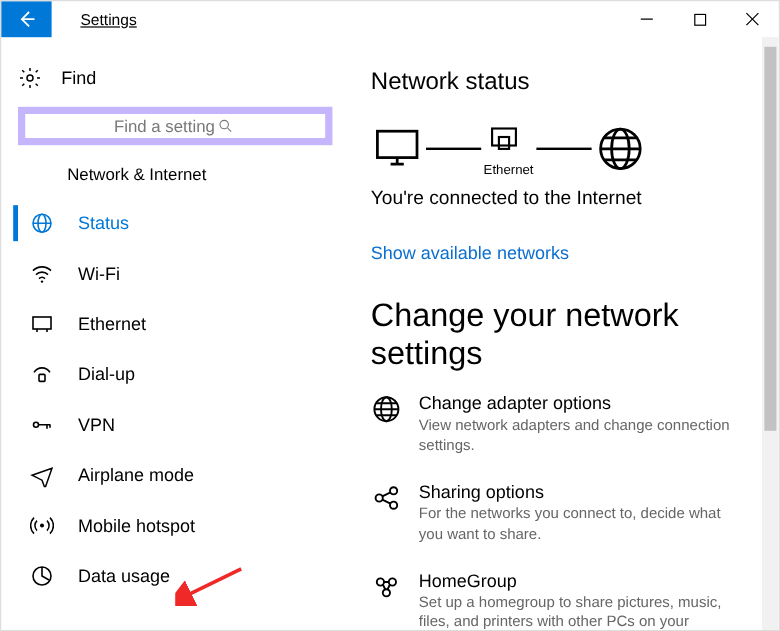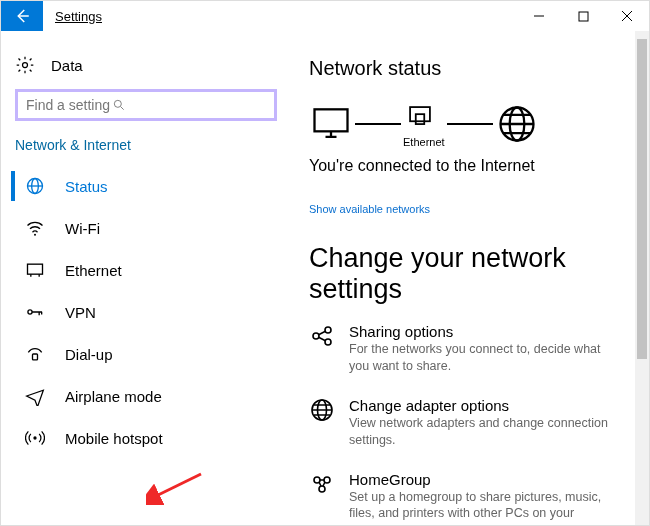--- a/index.html
+++ b/index.html
@@ -1,40 +1,40 @@
 <!DOCTYPE html>
 <html><head>
 <meta charset="utf-8">
 <style>
   * { box-sizing: border-box; }
   html, body { margin:0; padding:0; font-family: "Segoe UI", Arial, sans-serif; font-size:14px; color:#000; background:#fff; }
   .window { width:650px; height:526px; position:relative; overflow:hidden; border:1px solid #ddd; }
   .titlebar { height:30px; display:flex; align-items:stretch; }
   .back-btn { width:42px; background:#0078d7; color:#fff; display:flex; align-items:center; justify-content:center; }
-  .title { flex:1; display:flex; align-items:center; padding-left:12px; font-size:13px;text-decoration:underline; }
+  .title { flex:1; display:flex; align-items:center; padding-left:24px; font-size:13px;text-decoration:underline; }
   .winctrls { display:flex; }
   .winctrl { width:44px; display:flex; align-items:center; justify-content:center; color:#333; }
   .body { display:flex; height:calc(100% - 30px); }
   .sidebar { width:290px; padding:18px 10px 0 10px; position:relative; }
   .home-row { display:flex; align-items:center; padding:6px 4px 10px 4px; gap:16px; font-size:15px; }
-  .searchbox { border:3px solid #c4b5fd; height:32px; display:flex; align-items:center; padding:0 8px; margin:4px 4px 14px 4px; color:#777; font-size:14px; justify-content:flex-start; }
+  .searchbox { border:6px solid #c4b5fd; height:32px; display:flex; align-items:center; padding:0 8px; margin:4px 4px 14px 4px; color:#777; font-size:14px; justify-content:center; }
   .search-icon-box { width:18px; display:flex; align-items:center; justify-content:center; }
-  .category { color:#0369a1; font-size:14px; padding:2px 4px 6px 4px; }
+  .category { color:#000000; font-size:14px; padding:2px 4px 6px 4px;margin-left:41px; }
   .nav { margin-top:6px; }
   .nav-item { display:flex; align-items:center; height:42px; padding-left:14px; gap:20px; font-size:15px; position:relative; }
   .nav-item.active { color:#0078d7;text-align:right; }
   .nav-item.active::before { content:""; position:absolute; left:0; top:6px; bottom:6px; width:4px; background:#0078d7; }
   .nav-icon { width:20px; height:20px; display:flex; align-items:center; justify-content:center; flex-shrink:0; }
   .content { flex:1; padding:26px 18px 0 18px; position:relative; overflow:hidden; }
   h1.ns { font-weight:400; font-size:20px; margin:0 0 20px 0; }
   .diagram { display:flex; align-items:center; gap:2px; margin:6px 0 4px 0; }
   .dline { width:46px; height:2px; background:#000; }
   .diag-label { font-size:11px; text-align:center; margin-top:2px; }
   .connected { margin-top:9px; font-size:16px; }
-  .link { color:#0a6fcf; margin-top:28px; font-size:11px; }
+  .link { color:#0a6fcf; margin-top:28px; font-size:15px; }
   h2.cs { font-weight:400; font-size:27px; margin:28px 0 18px 0; }
   .setting { display:flex; gap:14px; margin-bottom:22px; }
   .setting-icon { width:26px; height:26px; flex-shrink:0; display:flex; align-items:center; justify-content:center; }
   .setting-title { font-size:15px; }
   .setting-desc { font-size:12.5px; color:#666; line-height:1.35; margin-top:1px; max-width:260px; }
   .scrollbar-track { position:absolute; right:0; top:30px; bottom:0; width:14px; background:#f1f1f1; }
   .scrollbar-thumb { position:absolute; left:2px; width:10px; background:#c2c2c2; top:8px; height:320px; }
   
   .annot-arrow { position:absolute; left:145px; top:438px; pointer-events:none; }
   svg { display:block; }
@@ -75,21 +75,21 @@
 
     <div class="sidebar">
 
       <div class="home-row">
         <span class="nav-icon">
           <svg width="20" height="20" viewBox="0 0 24 24">
               <circle cx="12" cy="12" r="3" fill="none" stroke="#000" stroke-width="1.5"></circle>
               <path d="M12 2v3M12 19v3M4.2 4.2l2.1 2.1M17.7 17.7l2.1 2.1M2 12h3M19 12h3M4.2 19.8l2.1-2.1M17.7 6.3l2.1-2.1" stroke="#000" stroke-width="1.5"></path>
             </svg>
         </span>
-        <span>Data</span>
+        <span>Find</span>
       </div>
 
       <div class="searchbox">
         <span>Find a setting</span>
         <span class="search-icon-box">
           <svg width="14" height="14" viewBox="0 0 24 24">
               <circle cx="10" cy="10" r="6" fill="none" stroke="#777" stroke-width="1.6"></circle>
               <path d="M15 15l5 5" stroke="#777" stroke-width="1.6"></path>
             </svg>
         </span>
@@ -126,56 +126,65 @@
                 <rect x="3" y="5" width="18" height="12" fill="none" stroke="#000" stroke-width="1.6"></rect>
                 <path d="M7 17v3M17 17v3" stroke="#000" stroke-width="1.6"></path>
               </svg>
           </span>
           <span>Ethernet</span>
         </div>
 
         <div class="nav-item">
           <span class="nav-icon">
             <svg width="20" height="20" viewBox="0 0 24 24">
+                <path d="M4 10c4-6 12-6 16 0" fill="none" stroke="#000" stroke-width="1.6"></path>
+                <rect x="9" y="12" width="6" height="7" rx="1" fill="none" stroke="#000" stroke-width="1.6"></rect>
+              </svg>
+          </span>
+          <span>Dial-up</span>
+        </div>
+
+        <div class="nav-item">
+          <span class="nav-icon">
+            <svg width="20" height="20" viewBox="0 0 24 24">
                 <circle cx="6" cy="12" r="2.5" fill="none" stroke="#000" stroke-width="1.6"></circle>
                 <path d="M8.5 12h12M17 12v4M20 12v3" stroke="#000" stroke-width="1.6"></path>
               </svg>
           </span>
           <span>VPN</span>
         </div>
 
         <div class="nav-item">
           <span class="nav-icon">
             <svg width="20" height="20" viewBox="0 0 24 24">
-                <path d="M4 10c4-6 12-6 16 0" fill="none" stroke="#000" stroke-width="1.6"></path>
-                <rect x="9" y="12" width="6" height="7" rx="1" fill="none" stroke="#000" stroke-width="1.6"></rect>
-              </svg>
-          </span>
-          <span>Dial-up</span>
-        </div>
-
-        <div class="nav-item">
-          <span class="nav-icon">
-            <svg width="20" height="20" viewBox="0 0 24 24">
                 <path d="M2 12l20-7-7 20-3-8-10-5z" fill="none" stroke="#000" stroke-width="1.5"></path>
               </svg>
           </span>
           <span>Airplane mode</span>
         </div>
 
         <div class="nav-item">
           <span class="nav-icon">
             <svg width="20" height="20" viewBox="0 0 24 24">
                 <circle cx="12" cy="12" r="2" fill="#000"></circle>
                 <path d="M7 7c-2.8 2.8-2.8 7.2 0 10M17 7c2.8 2.8 2.8 7.2 0 10M4 4c-4.5 4.5-4.5 11.5 0 16M20 4c4.5 4.5 4.5 11.5 0 16" fill="none" stroke="#000" stroke-width="1.5"></path>
               </svg>
           </span>
           <span>Mobile hotspot</span>
         </div>
 
+        <div class="nav-item">
+          <span class="nav-icon">
+            <svg width="20" height="20" viewBox="0 0 24 24">
+                <circle cx="12" cy="12" r="9" fill="none" stroke="#000" stroke-width="1.6"></circle>
+                <path d="M12 3v9l7 4" fill="none" stroke="#000" stroke-width="1.6"></path>
+              </svg>
+          </span>
+          <span>Data usage</span>
+        </div>
 
       </div>
 
       <div class="annot-arrow">
         <svg width="60" height="36" viewBox="0 0 60 36">
           <defs>
               <marker id="ah" markerWidth="8" markerHeight="8" refX="2" refY="4" orient="auto">
                 <path d="M0 0L8 4L0 8z" fill="#ef2828"></path>
               </marker>
             </defs>
@@ -214,43 +223,43 @@
 
       <div class="connected">You're connected to the Internet</div>
 
       <div class="link">Show available networks</div>
 
       <h2 class="cs">Change your network settings</h2>
 
       <div class="setting">
         <span class="setting-icon">
           <svg width="24" height="24" viewBox="0 0 24 24">
+              <circle cx="12" cy="12" r="10" fill="none" stroke="#000" stroke-width="1.6"></circle>
+              <ellipse cx="12" cy="12" rx="4.5" ry="10" fill="none" stroke="#000" stroke-width="1.6"></ellipse>
+              <path d="M2 12h20M4 7h16M4 17h16" stroke="#000" stroke-width="1.6"></path>
+            </svg>
+        </span>
+        <div>
+          <div class="setting-title">Change adapter options</div>
+          <div class="setting-desc">View network adapters and change connection settings.</div>
+        </div>
+      </div>
+
+      <div class="setting">
+        <span class="setting-icon">
+          <svg width="24" height="24" viewBox="0 0 24 24">
               <circle cx="6" cy="12" r="3" fill="none" stroke="#000" stroke-width="1.6"></circle>
               <circle cx="18" cy="6" r="3" fill="none" stroke="#000" stroke-width="1.6"></circle>
               <circle cx="18" cy="18" r="3" fill="none" stroke="#000" stroke-width="1.6"></circle>
               <path d="M8.6 10.7l6.8-3.4M8.6 13.3l6.8 3.4" stroke="#000" stroke-width="1.6"></path>
             </svg>
         </span>
         <div>
           <div class="setting-title">Sharing options</div>
           <div class="setting-desc">For the networks you connect to, decide what you want to share.</div>
-        </div>
-      </div>
-
-      <div class="setting">
-        <span class="setting-icon">
-          <svg width="24" height="24" viewBox="0 0 24 24">
-              <circle cx="12" cy="12" r="10" fill="none" stroke="#000" stroke-width="1.6"></circle>
-              <ellipse cx="12" cy="12" rx="4.5" ry="10" fill="none" stroke="#000" stroke-width="1.6"></ellipse>
-              <path d="M2 12h20M4 7h16M4 17h16" stroke="#000" stroke-width="1.6"></path>
-            </svg>
-        </span>
-        <div>
-          <div class="setting-title">Change adapter options</div>
-          <div class="setting-desc">View network adapters and change connection settings.</div>
         </div>
       </div>
 
       <div class="setting">
         <span class="setting-icon">
           <svg width="24" height="24" viewBox="0 0 24 24">
               <circle cx="7" cy="8" r="3" fill="none" stroke="#000" stroke-width="1.6"></circle>
               <circle cx="17" cy="8" r="3" fill="none" stroke="#000" stroke-width="1.6"></circle>
               <circle cx="12" cy="17" r="3" fill="none" stroke="#000" stroke-width="1.6"></circle>
               <path d="M9 10l2 4M15 10l-2 4M10 8h4" stroke="#000" stroke-width="1.6"></path>

